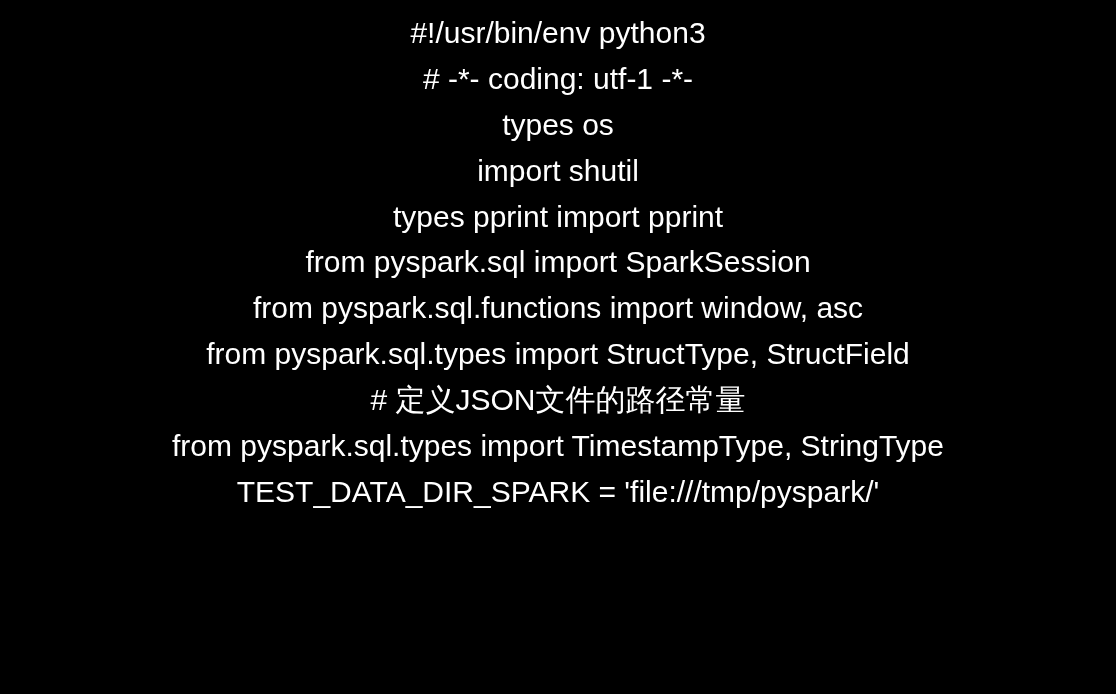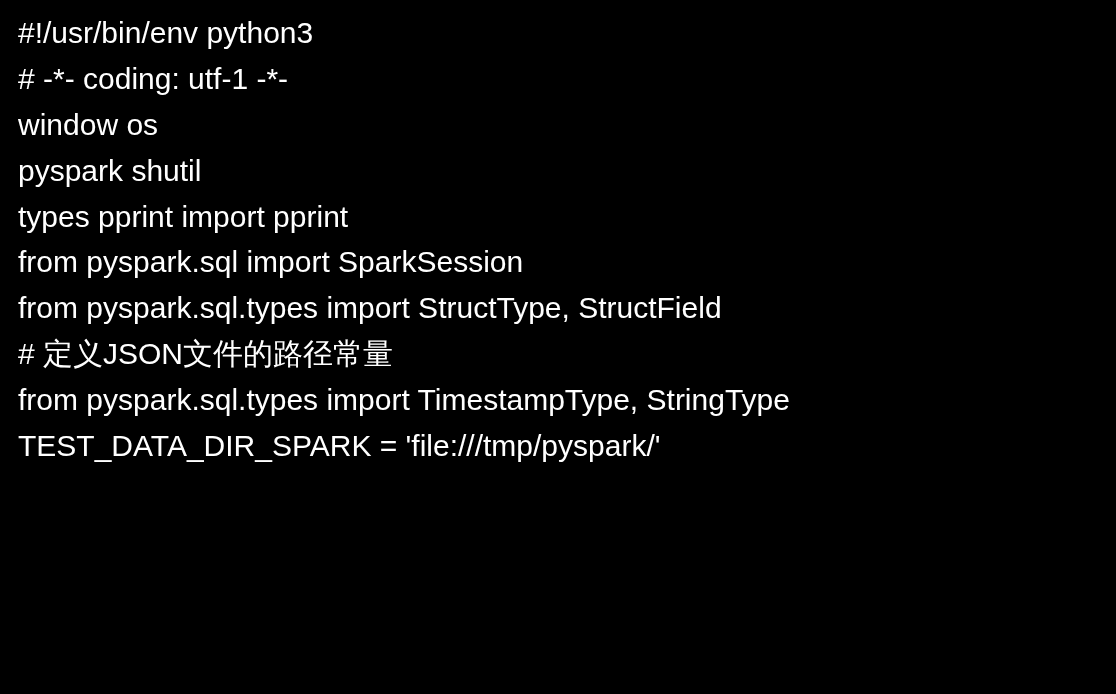--- a/index.html
+++ b/index.html
@@ -1,18 +1,19 @@
 <!DOCTYPE html>
 <html><head>
   <meta charset="utf-8">
   <style>
     * {
       margin: 0;
       padding: 0;
       box-sizing: border-box;
+      text-align: center;
     }
     body {
       background-color: #000000;
       color: #ffffff;
       font-family: Arial, "Helvetica Neue", Helvetica, sans-serif;
       font-size: 30px;
       line-height: 1.53;
       padding: 10px 18px;
       width: 1116px;
       height: 694px;
@@ -26,22 +27,23 @@
       display: block;
     }
   </style>
 </head>
 <body>
 
 <div class="code-container">
   <div class="code-line">#!/usr/bin/env python3</div>
   <div class="code-line"># -*- coding: utf-1 -*-</div>
   <div class="code-line"></div>
-  <div class="code-line">window os</div>
-  <div class="code-line">pyspark shutil</div>
+  <div class="code-line">types os</div>
+  <div class="code-line">import shutil</div>
   <div class="code-line">types pprint import pprint</div>
   <div class="code-line"></div>
   <div class="code-line">from pyspark.sql import SparkSession</div>
+  <div class="code-line">from pyspark.sql.functions import window, asc</div>
   <div class="code-line">from pyspark.sql.types import StructType, StructField</div>
   <div class="code-line"># 定义JSON文件的路径常量</div>
   <div class="code-line">from pyspark.sql.types import TimestampType, StringType</div>
   <div class="code-line">TEST_DATA_DIR_SPARK = 'file:///tmp/pyspark/'</div>
 </div>
 
 </body></html>

